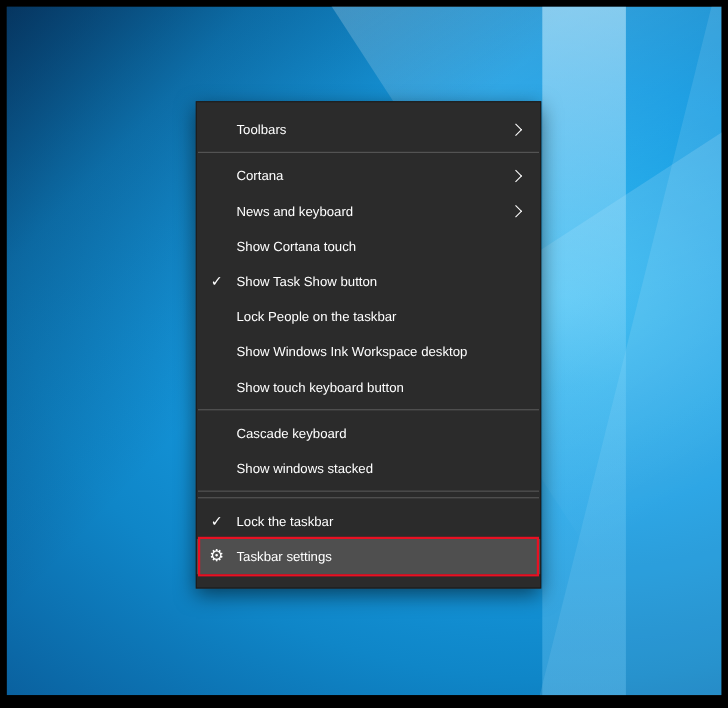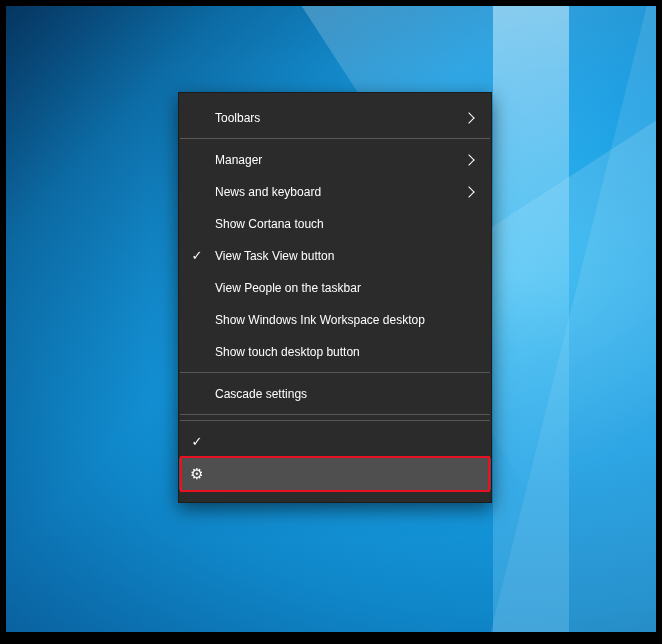--- a/index.html
+++ b/index.html
@@ -95,56 +95,62 @@
 
   <div class="context-menu">
       <div class="menu-item">
         <span class="gutter"></span>
         <span class="label">Toolbars</span>
         <span class="chevron"></span>
       </div>
       <div class="menu-separator"></div>
       <div class="menu-item">
         <span class="gutter"></span>
-        <span class="label">Manager</span>
+        <span class="label">Cortana</span>
         <span class="chevron"></span>
       </div>
       <div class="menu-item">
         <span class="gutter"></span>
         <span class="label">News and keyboard</span>
         <span class="chevron"></span>
       </div>
       <div class="menu-item">
         <span class="gutter"></span>
         <span class="label">Show Cortana touch</span>
       </div>
       <div class="menu-item">
         <span class="gutter">✓</span>
-        <span class="label">View Task View button</span>
+        <span class="label">Show Task Show button</span>
       </div>
       <div class="menu-item">
         <span class="gutter"></span>
-        <span class="label">View People on the taskbar</span>
+        <span class="label">Lock People on the taskbar</span>
       </div>
       <div class="menu-item">
         <span class="gutter"></span>
         <span class="label">Show Windows Ink Workspace desktop</span>
       </div>
       <div class="menu-item">
         <span class="gutter"></span>
-        <span class="label">Show touch desktop button</span>
+        <span class="label">Show touch keyboard button</span>
       </div>
       <div class="menu-separator"></div>
       <div class="menu-item">
         <span class="gutter"></span>
-        <span class="label">Cascade settings</span>
+        <span class="label">Cascade keyboard</span>
+      </div>
+      <div class="menu-item">
+        <span class="gutter"></span>
+        <span class="label">Show windows stacked</span>
       </div>
       <div class="menu-separator"></div>
       <div class="menu-separator"></div>
       <div class="menu-item">
         <span class="gutter">✓</span>
+        <span class="label">Lock the taskbar</span>
       </div>
       <div class="menu-item highlighted">
         <span class="gutter gear">⚙</span>
+        <span class="label">Taskbar settings</span>
         <div class="annotation-box"></div>
       </div>
     </div>
 </div>
 
 </body></html>

